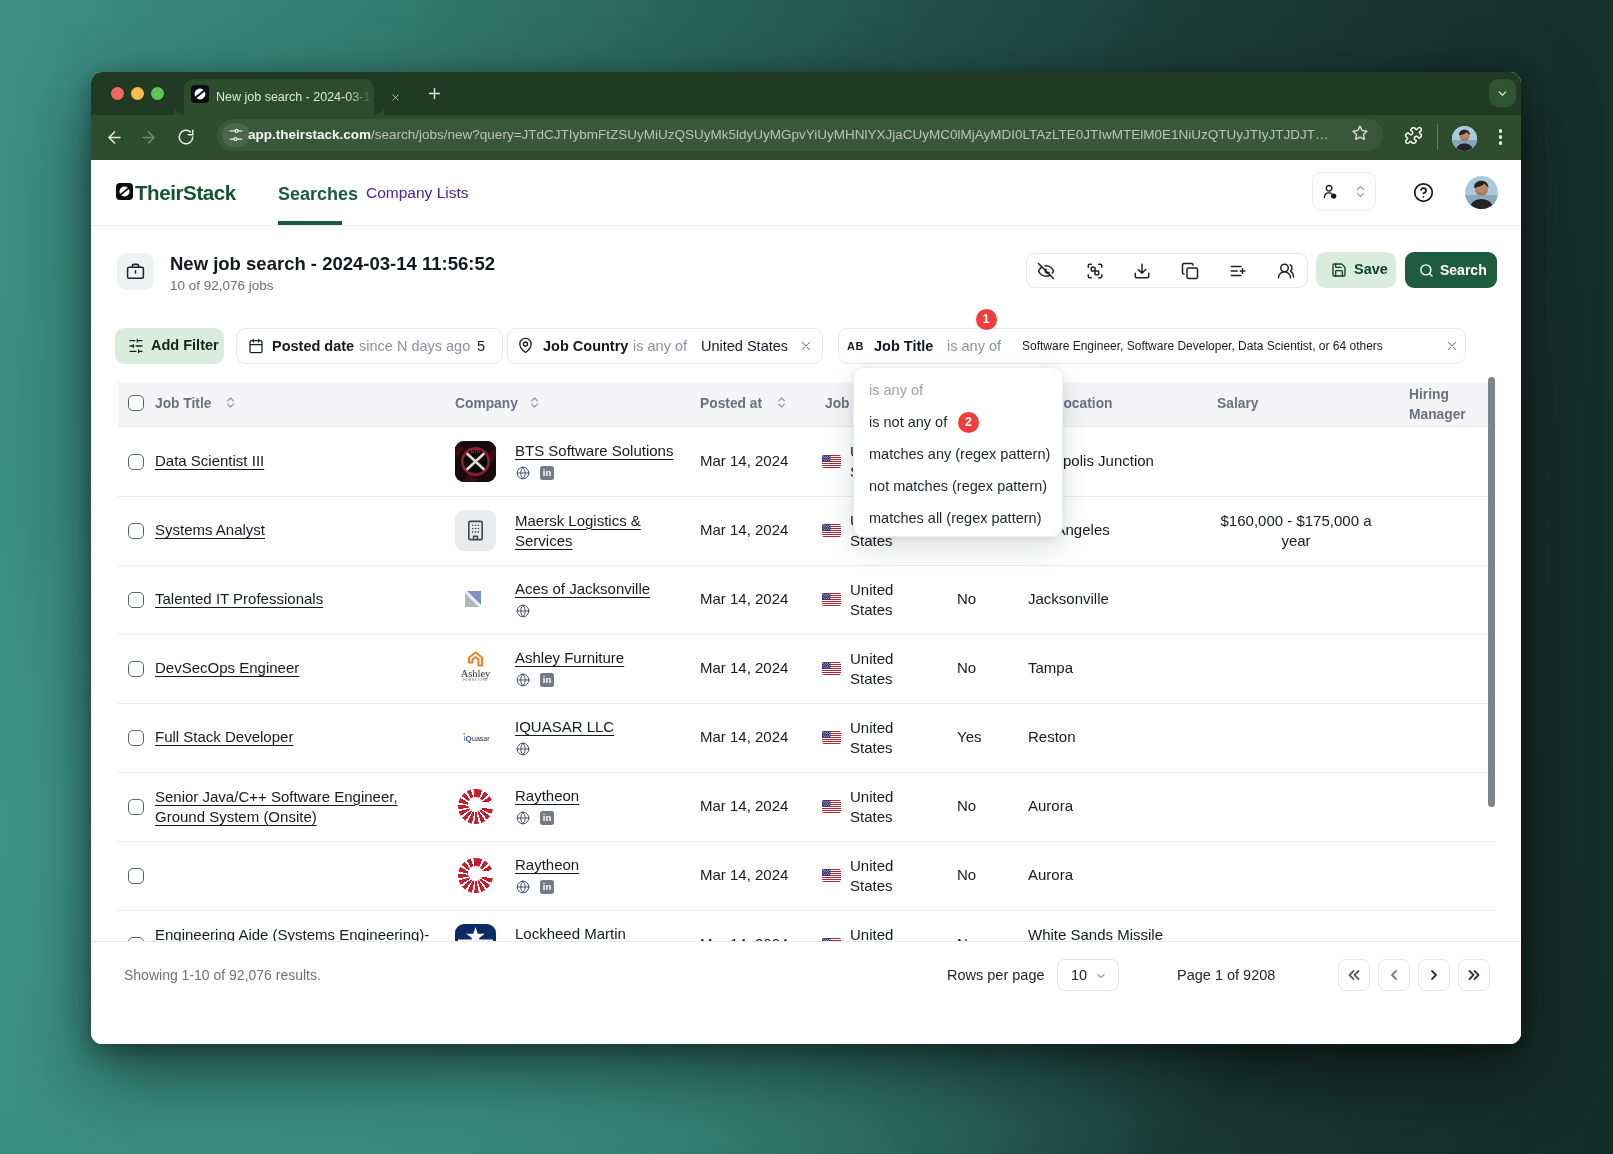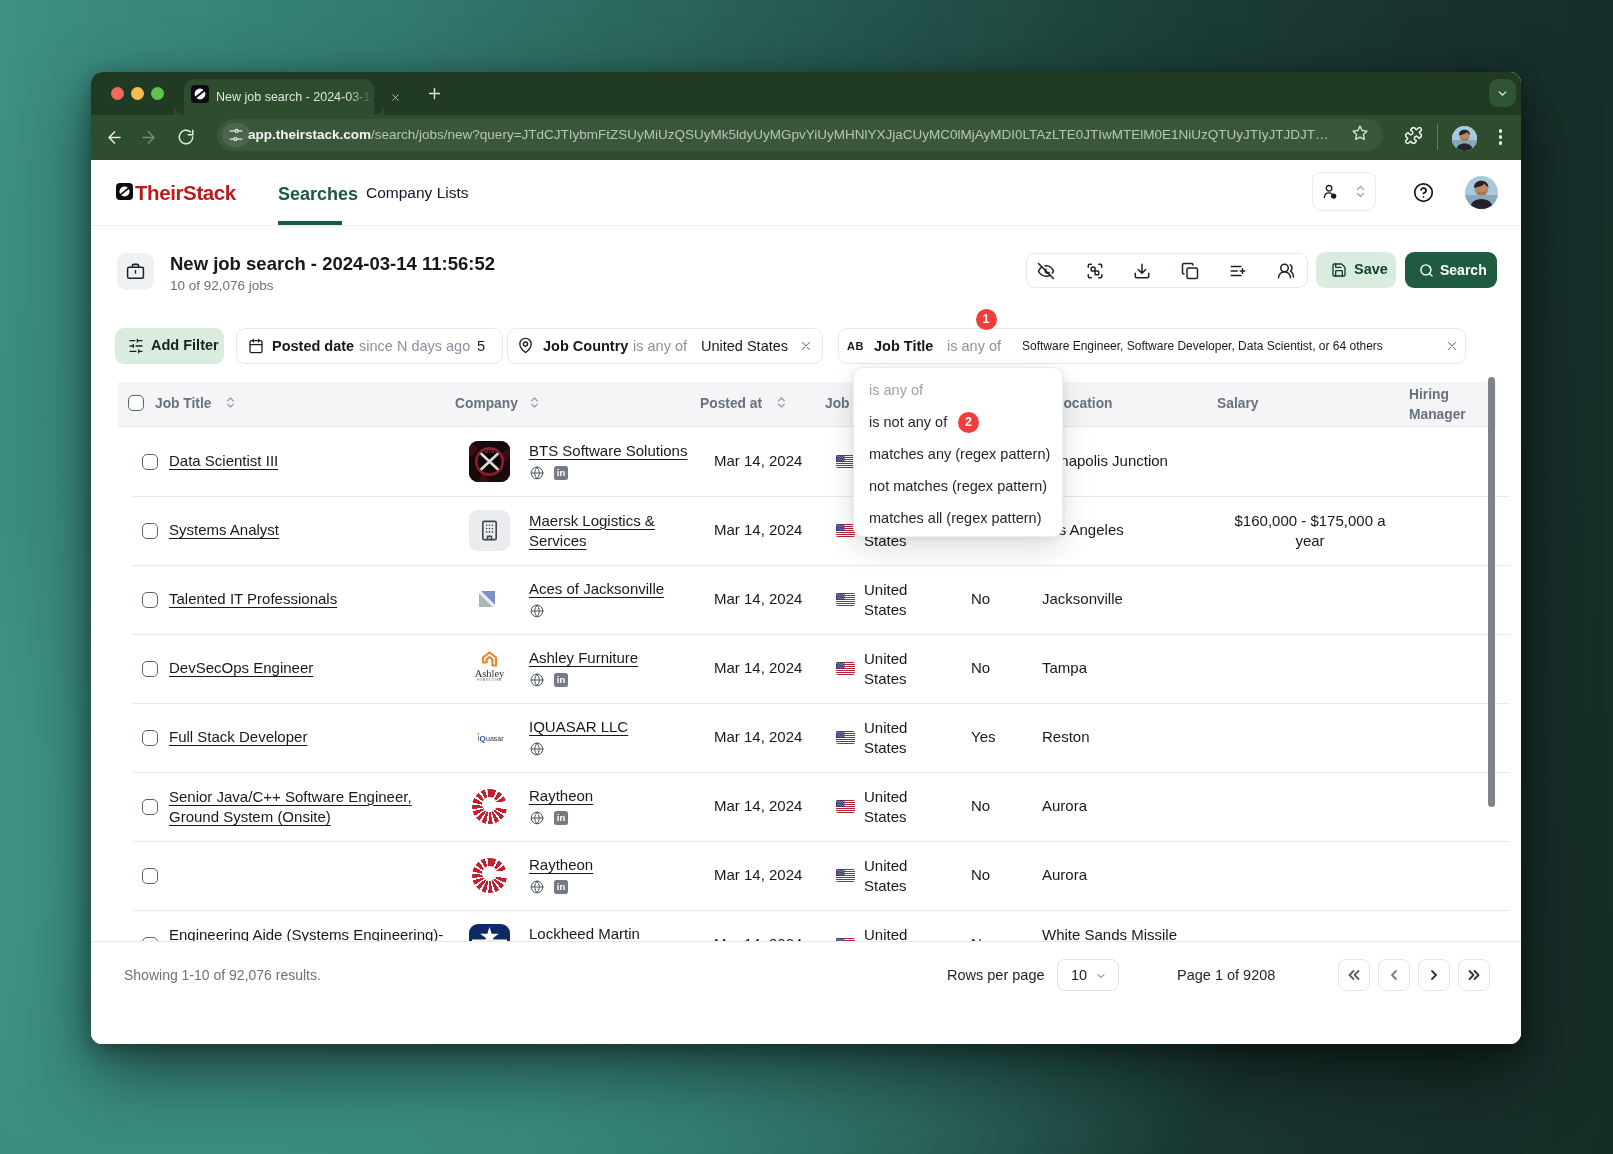--- a/index.html
+++ b/index.html
@@ -23,21 +23,21 @@
   -webkit-mask-image:linear-gradient(90deg,#000 82%,transparent 98%);mask-image:linear-gradient(90deg,#000 82%,transparent 98%);}
 #pill{position:absolute;left:126px;top:4px;width:1166px;height:32px;border-radius:16px;background:#3b573b;}
 .urltext{position:absolute;left:31px;top:0;height:32px;line-height:32px;font-size:13.5px;white-space:nowrap;overflow:hidden;text-overflow:ellipsis;width:1082px;color:#b7c4b4;}
 .urltext b{color:#f2f6f1;font-weight:600;}
 #content{position:absolute;left:0;top:0;width:1430px;height:972px;}
 .hdrborder{position:absolute;left:0;top:152.5px;width:1430px;height:1px;background:#ebedef;}
 .chip{position:absolute;height:36px;border:1px solid #e6e8eb;border-radius:9px;background:#fff;box-sizing:border-box;}
 .mint{background:#d9ecdd;border:none;}
 .thead{position:absolute;left:27px;top:310px;width:1378px;height:45px;background:#f5f5f7;border-bottom:1px solid #e5e7ea;box-sizing:border-box;}
 .th{position:absolute;font-size:13.8px;font-weight:700;color:#69717f;}
-.row{position:absolute;left:0px;width:1430px;height:69px;margin-left:14px;}
+.row{position:absolute;left:0px;width:1430px;height:69px;}
 .rowsep{position:absolute;left:27px;width:1378px;height:1px;background:#e8eaec;}
 .cell{position:absolute;font-size:15px;color:#16191e;}
 .link{text-decoration:underline;text-underline-offset:2.5px;text-decoration-thickness:1px;}
 .cb{position:absolute;left:37px;width:16px;height:16px;border:1.6px solid #52695e;border-radius:5px;box-sizing:border-box;background:#fff;}
 .logo{position:absolute;left:364px;width:41px;height:41px;border-radius:9px;overflow:hidden;}
 .flag{position:absolute;left:731px;width:19px;height:13px;border-radius:2px;overflow:hidden;}
 .twol{line-height:20.5px;}
 #dropdown{position:absolute;left:762px;top:295px;width:210px;height:170px;background:#fff;border:1px solid #ecedf1;border-radius:10px;box-sizing:border-box;
   box-shadow:0 12px 30px rgba(16,24,32,.13),0 2px 8px rgba(16,24,32,.08);z-index:50;}
 .dditem{position:absolute;left:15px;font-size:14.5px;color:#23272d;white-space:nowrap;}
@@ -115,24 +115,24 @@
 
 <div id="content">
 <div class="abs" style="left:0;top:88px;width:1430px;height:884px;background:#fff;"></div>
 
 <div class="abs" style="left:25px;top:111px;width:17px;height:17px;background:#0b0d10;border-radius:4px;">
   <svg width="17" height="17" viewBox="0 0 17 17">
           <circle cx="8.5" cy="8.5" r="5" fill="#fff"></circle>
           <rect x="1" y="7.6" width="15" height="1.8" fill="#0b0d10" transform="rotate(-38 8.5 8.5)"></rect>
         </svg>
 </div>
-<div class="abs" style="left:44px;top:109px;font-size:20.5px;font-weight:800;color:#b91c1c;letter-spacing:-0.4px;">TheirStack</div>
+<div class="abs" style="left:44px;top:109px;font-size:20.5px;font-weight:800;color:#14532d;letter-spacing:-0.4px;">TheirStack</div>
 <div class="abs" style="left:187px;top:112px;font-size:18px;font-weight:700;color:#1a5a40;">Searches</div>
 <div class="abs" style="left:187px;top:149px;width:64px;height:3.5px;background:#1a5a40;"></div>
-<div class="abs" style="left:275px;top:112px;font-size:15.5px;color:#0f172a;">Company Lists</div>
+<div class="abs" style="left:275px;top:112px;font-size:15.5px;color:#4c1d95;">Company Lists</div>
 <div class="abs" style="left:1221px;top:100px;width:64px;height:39px;border:1px solid #e9ebee;border-radius:9px;box-sizing:border-box;"></div>
 <svg class="ic abs" style="left:1231px;top:111px;color:#15191f;stroke-width:1.9;" width="17" height="17" viewBox="0 0 24 24">
         <circle cx="10" cy="7.5" r="4"></circle>
         <path d="M3.5 20.5c0-4 2.9-6.5 6.5-6.5 1.3 0 2.5.3 3.5.9"></path>
         <circle cx="16.5" cy="18.5" r="2.8" fill="#15191f"></circle>
       </svg>
 <svg class="ic abs" style="left:1262px;top:112px;color:#9aa2ac;stroke-width:2.1;" width="15" height="15" viewBox="0 0 24 24">
         <path d="m7 15 5 5 5-5M7 9l5-5 5 5"></path>
       </svg>
 <svg class="ic abs" style="left:1322px;top:110px;color:#14181d;stroke-width:2;" width="21" height="21" viewBox="0 0 24 24">

